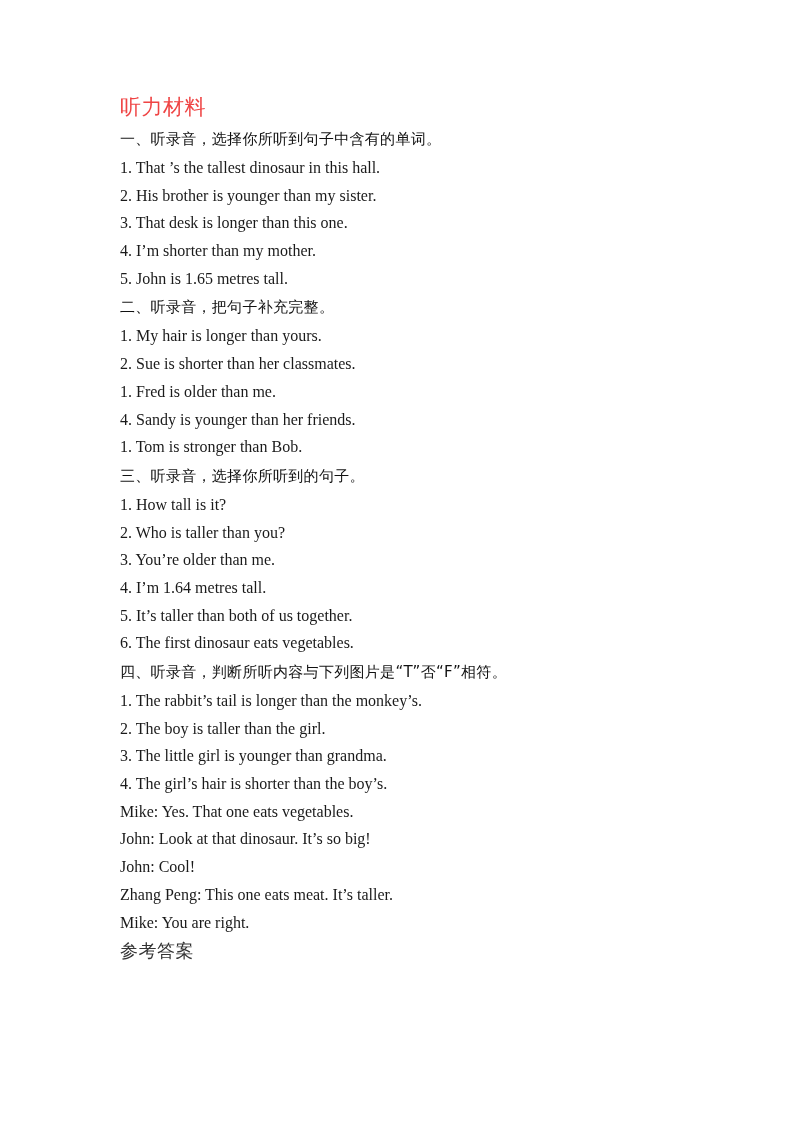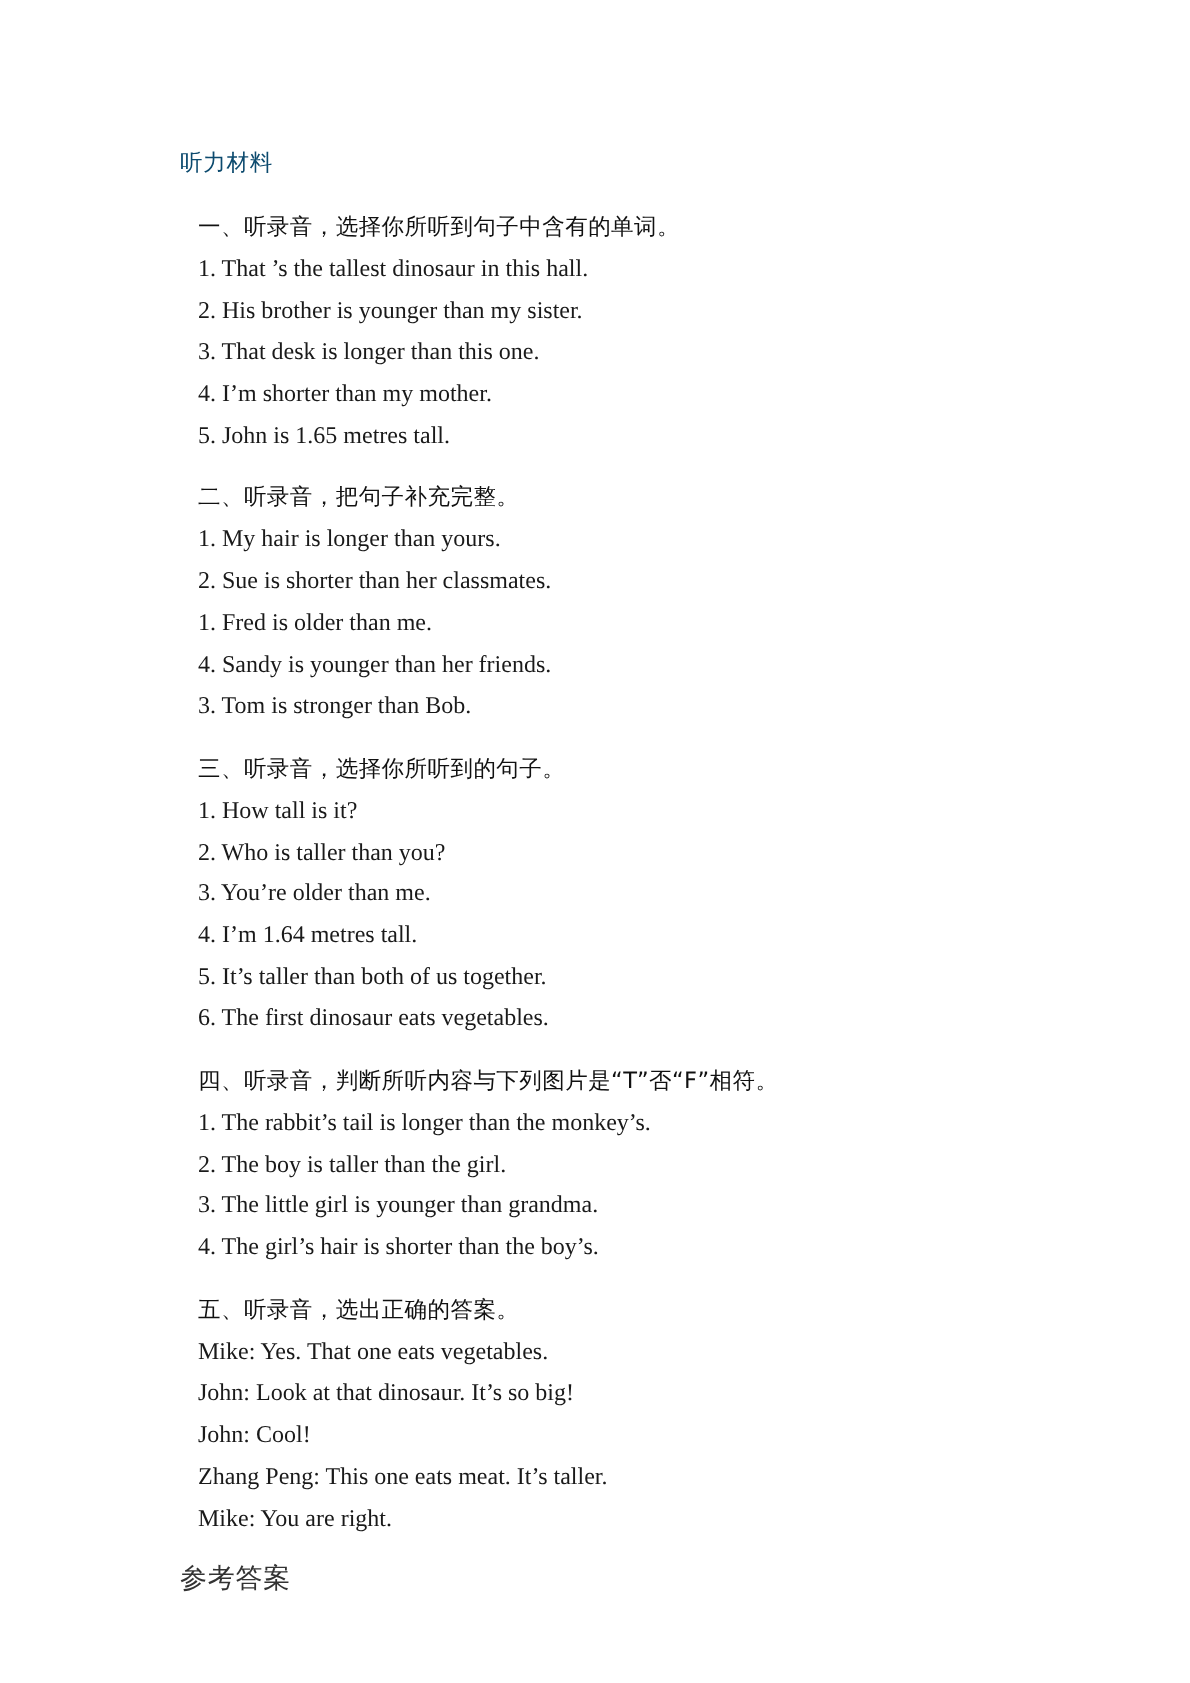--- a/index.html
+++ b/index.html
@@ -29,36 +29,36 @@
     }
     .heading {
       font-family: "DejaVu Sans", "Liberation Sans", sans-serif;
       font-size: 15px;
       letter-spacing: 0.3px;
       color: #111111;
       height: 30px;
       line-height: 30px;
     }
     .title {
-      font-family: Liberation Sans, sans-serif;
-      font-size: 15px;
+      font-family: Liberation Mono, monospace;
+      font-size: 21px;
       letter-spacing: 0.5px;
-      color: #0c4a6e;
+      color: #ef4444;
       height: 30px;
       line-height: 30px;
     }
     .footer {
       font-family: "DejaVu Sans", "Liberation Sans", sans-serif;
       font-size: 18px;
       color: #333333;
       letter-spacing: 0.5px;
       height: 30px;
       line-height: 30px;
     }
-    .section { margin: 12px; }
+    .section { margin: 0; }
   </style>
 </head>
 <body>
 
 <div class="page">
   <div class="title">听力材料</div>
 
   <div class="section">
     <div class="heading">一、听录音，选择你所听到句子中含有的单词。</div>
     <div class="line">1. That ’s the tallest dinosaur in this hall.</div>
@@ -67,21 +67,21 @@
     <div class="line">4. I’m shorter than my mother.</div>
     <div class="line">5. John is 1.65 metres tall.</div>
   </div>
 
   <div class="section">
     <div class="heading">二、听录音，把句子补充完整。</div>
     <div class="line">1. My hair is longer than yours.</div>
     <div class="line">2. Sue is shorter than her classmates.</div>
     <div class="line">1. Fred is older than me.</div>
     <div class="line">4. Sandy is younger than her friends.</div>
-    <div class="line">3. Tom is stronger than  Bob.</div>
+    <div class="line">1. Tom is stronger than  Bob.</div>
   </div>
 
   <div class="section">
     <div class="heading">三、听录音，选择你所听到的句子。</div>
     <div class="line">1. How tall is it?</div>
     <div class="line">2. Who is taller than you?</div>
     <div class="line">3. You’re older than me.</div>
     <div class="line">4. I’m 1.64 metres tall.</div>
     <div class="line">5. It’s taller than both of us together.</div>
     <div class="line">6. The first dinosaur eats vegetables.</div>
@@ -89,21 +89,20 @@
 
   <div class="section">
     <div class="heading">四、听录音，判断所听内容与下列图片是“T”否“F”相符。</div>
     <div class="line">1. The rabbit’s tail is longer than the monkey’s.</div>
     <div class="line">2. The boy is taller than the girl.</div>
     <div class="line">3. The little girl is younger than grandma.</div>
     <div class="line">4. The girl’s hair is shorter than the boy’s.</div>
   </div>
 
   <div class="section">
-    <div class="heading">五、听录音，选出正确的答案。</div>
     <div class="line">Mike: Yes. That one eats vegetables.</div>
     <div class="line">John: Look at that dinosaur. It’s so big!</div>
     <div class="line">John: Cool!</div>
     <div class="line">Zhang Peng: This one eats meat. It’s taller.</div>
     <div class="line">Mike: You are right.</div>
   </div>
 
   <div class="footer">参考答案</div>
 </div>
 

